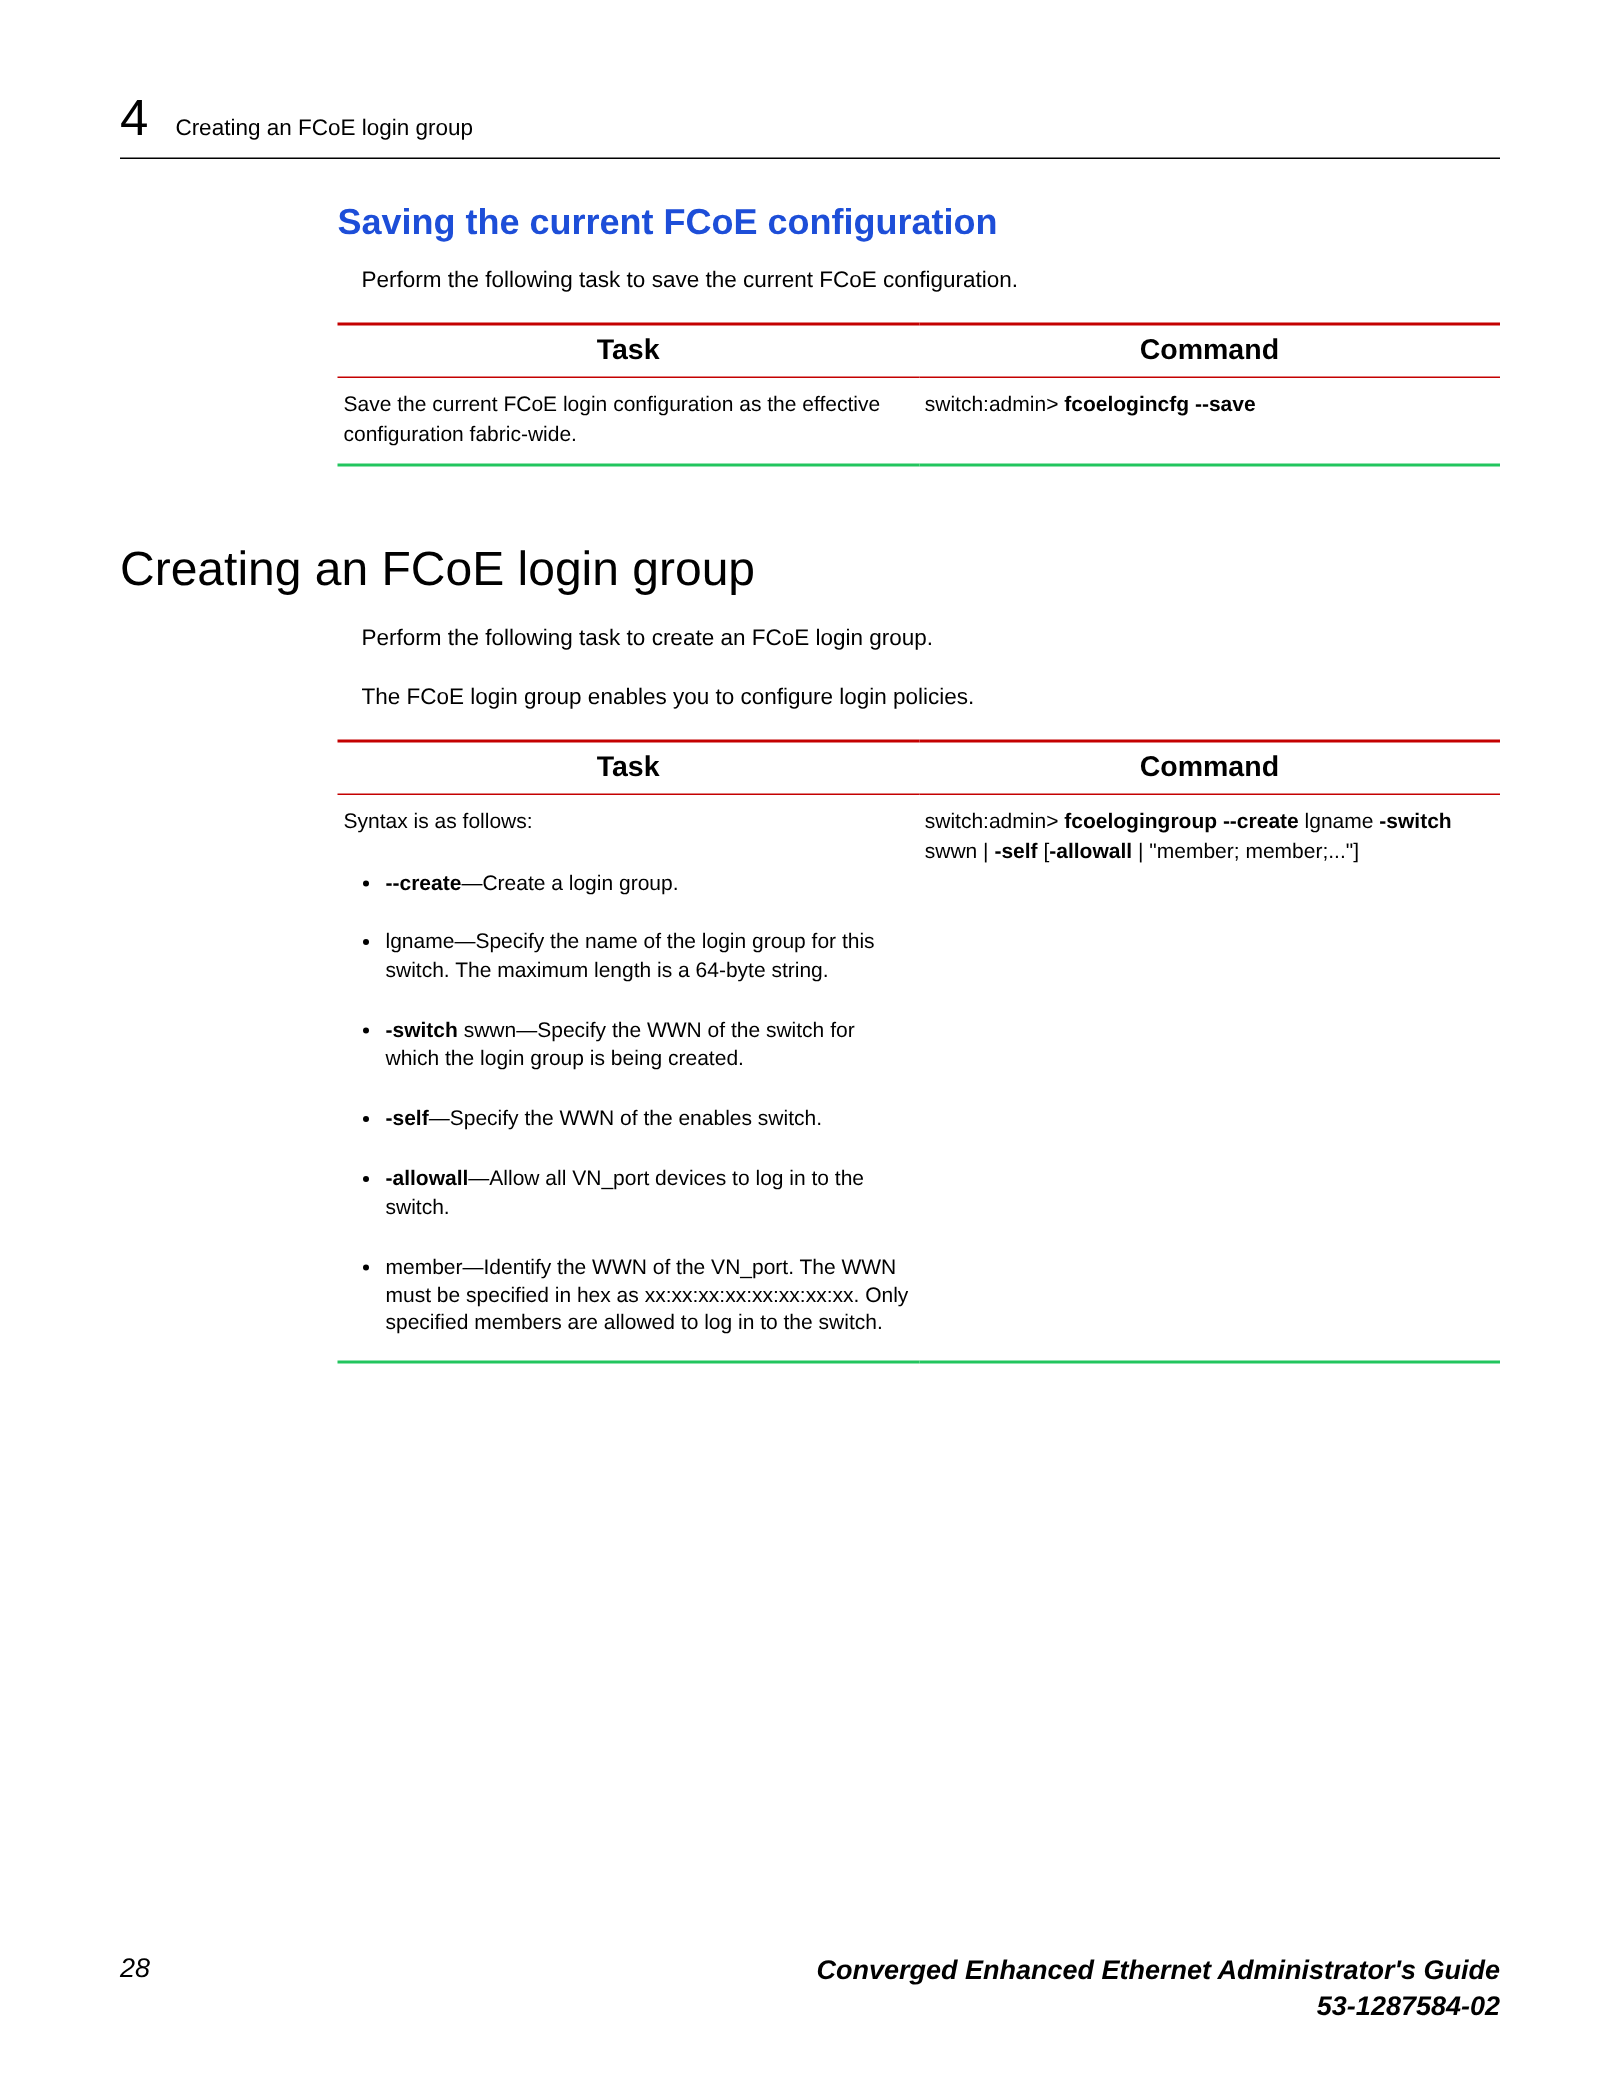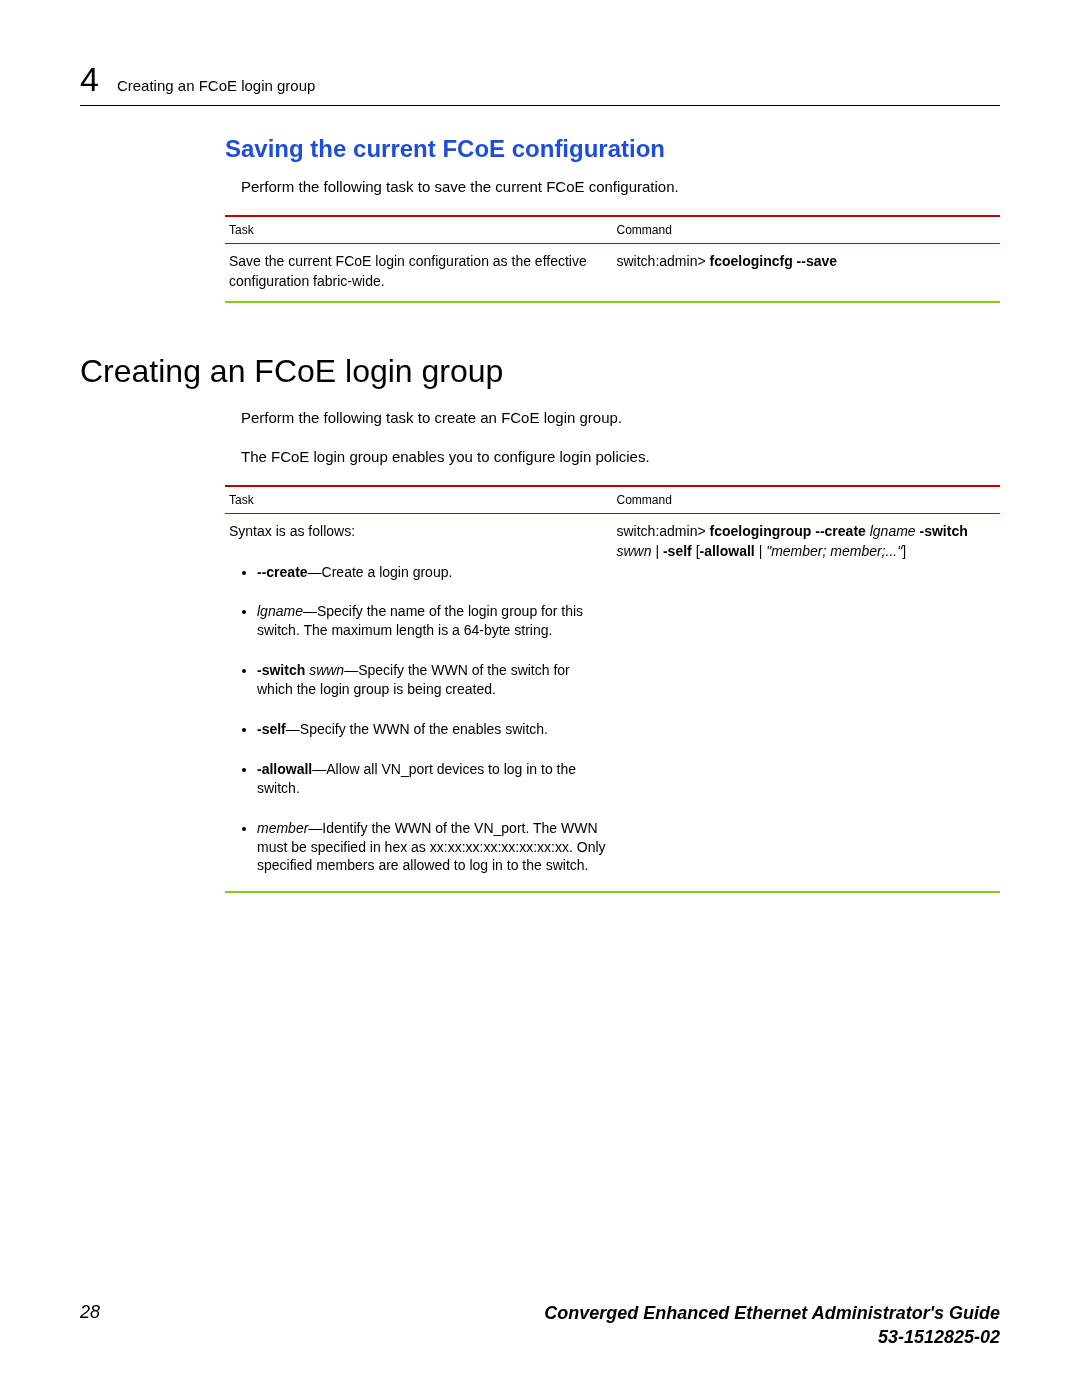--- a/index.html
+++ b/index.html
@@ -67,48 +67,48 @@
     margin: 0 0 18px 16px;
     line-height: 1.35;
   }
   table.cmd {
     width: 100%;
     border-collapse: collapse;
     font-size: 14px;
     margin-bottom: 20px;
   }
   table.cmd th {
-    text-align: left;
-    font-weight: normal;
-    font-size: 12px;
+    text-align: center;
+    font-weight: bold;
+    font-size: 19px;
     padding: 6px 4px;
     border-top: 2px solid #c40000;
     border-bottom: 1px solid #c40000;
     vertical-align: top;
   }
   table.cmd td {
     padding: 8px 4px 10px 4px;
-    border-bottom: 2px solid #84cc16;
+    border-bottom: 2px solid #22c55e;
     vertical-align: top;
     font-size: 14px;
     line-height: 1.4;
   }
   table.cmd td.task-col { width: 50%; }
   table.cmd td.cmd-col  { width: 50%; }
   ul.syntax {
     margin: 6px 0 0 0;
     padding-left: 28px;
   }
   ul.syntax li {
     margin-bottom: 6px;
     line-height: 1.35;
     margin-top: 21px;
   }
   .b { font-weight: bold; }
-  .i { font-style: italic; }
+  .i { }
   .footer {
     position: absolute;
     bottom: 48px;
     left: 80px;
     right: 80px;
     font-size: 18px;
     font-style: italic;
   }
   .footer .pagenum {
     float: left;
@@ -200,17 +200,17 @@
         </tbody>
       </table>
     </div>
 
   </div>
 
   <div class="footer">
     <div class="pagenum">28</div>
     <div class="guide">
       <span>Converged Enhanced Ethernet Administrator's Guide</span><br>
-      <span>53-1512825-02</span>
+      <span>53-1287584-02</span>
     </div>
   </div>
 
 </div>
 
 </body></html>

